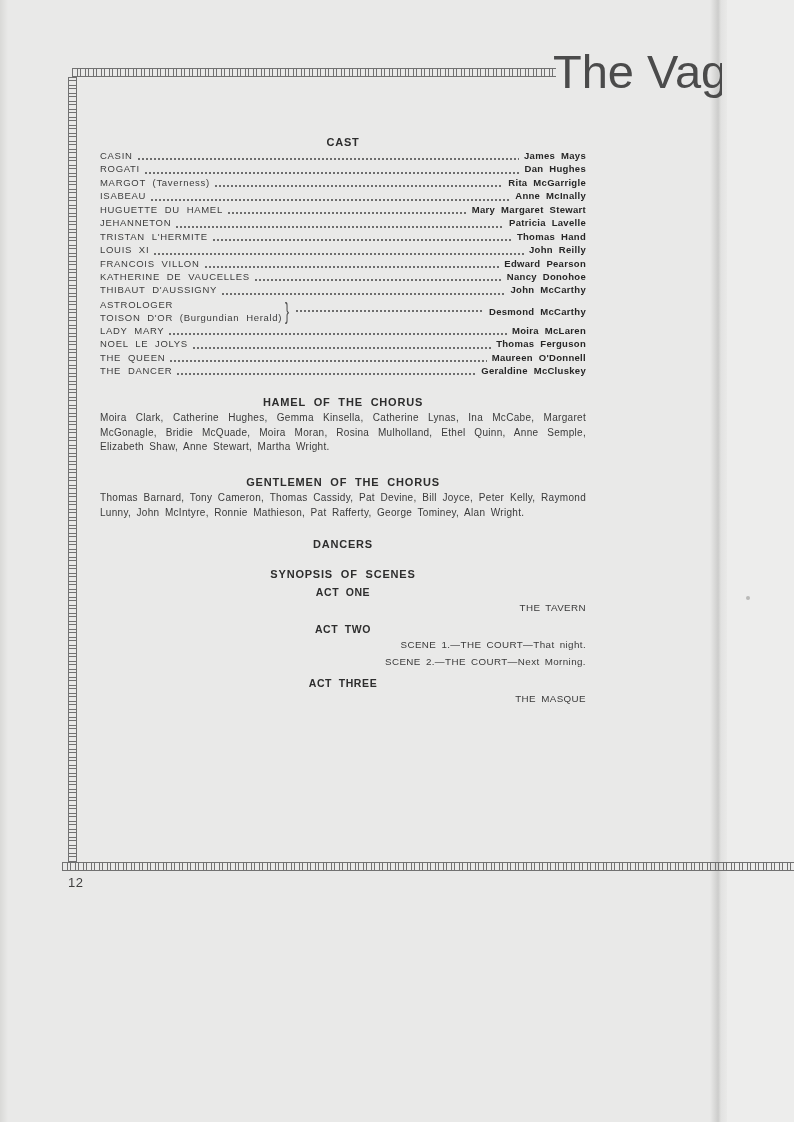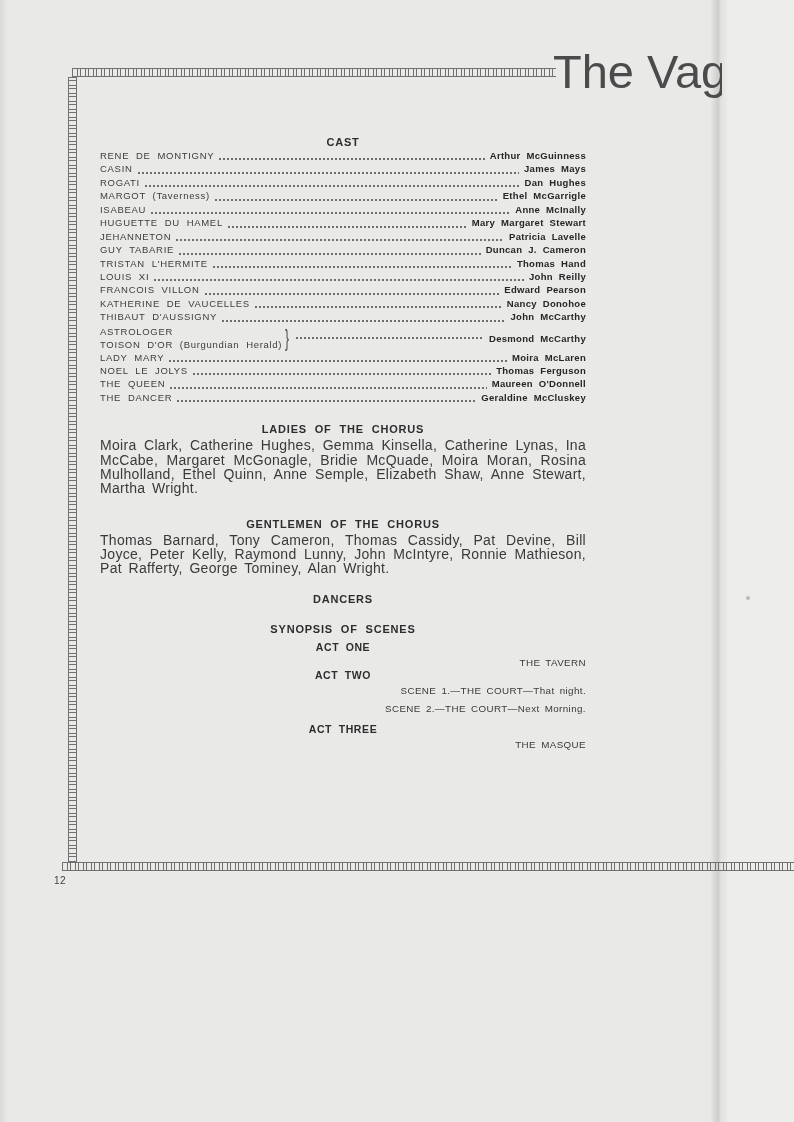--- a/index.html
+++ b/index.html
@@ -80,37 +80,37 @@
   .brace {
     font-size:24px; font-weight:300; color:#4a4a4a;
     transform:scaleX(0.5); margin-left:1px; line-height:24px;
   }
   .dual .leader { align-self:center; margin-bottom:0; }
 
   .sec-h-ladies { margin-top:18px; }
   .sec-h-gents  { margin-top:22px; }
   .sec-h-dancers{ margin-top:18px; }
   .names {
-    margin-top:3px; text-align:justify; font-size:14px; line-height:14.3px;
+    margin-top:3px; text-align:justify; font-size:10px; line-height:14.3px;
     letter-spacing:0.3px; word-spacing:2.4px; color:#3a3a3a;
   }
   .syn { text-align:center; }
   .syn-h { margin-top:18px; }
   .act-title {
     font-weight:bold; font-size:10.5px; line-height:12px;
     letter-spacing:0.6px; word-spacing:3px; color:#2d2d2d; text-align:center;
   }
-  .mt6 { margin-top:6px; } .mt9 { margin-top:0; } .mt7 { margin-top:7px; }
+  .mt6 { margin-top:6px; } .mt9 { margin-top:9px; } .mt7 { margin-top:7px; }
   .scene-line {
     font-size:9.8px; line-height:15.5px; letter-spacing:0.4px; word-spacing:2px;
     text-align:right; margin-top:2px;
   }
   .single-line { line-height:13px; margin-top:3px; }
   .page-number {
-    position:absolute; left:54px; top:875px; font-size:10px;
+    position:absolute; left:68px; top:875px; font-size:13px;
     letter-spacing:0.5px; color:#3f3f3f;
   }
 </style>
 </head>
 <body>
 
 <div class="page">
   <div class="edge-left"></div>
   <div class="right-strip"></div>
   <div class="crease"></div>
@@ -123,58 +123,48 @@
   <div class="masthead">
     <span>The Vagab</span>
   </div>
 
   <div class="content">
 
     <div class="h">CAST</div>
 
     <div class="cast-list">
       <div class="cast-row">
-        <span class="role">RENE DE MONTIGNY</span>
-        <span class="leader"></span>
-        <span class="actor">Arthur McGuinness</span>
-      </div>
-      <div class="cast-row">
         <span class="role">CASIN</span>
         <span class="leader"></span>
         <span class="actor">James Mays</span>
       </div>
       <div class="cast-row">
         <span class="role">ROGATI</span>
         <span class="leader"></span>
         <span class="actor">Dan Hughes</span>
       </div>
       <div class="cast-row">
         <span class="role">MARGOT (Taverness)</span>
         <span class="leader"></span>
-        <span class="actor">Ethel McGarrigle</span>
+        <span class="actor">Rita McGarrigle</span>
       </div>
       <div class="cast-row">
         <span class="role">ISABEAU</span>
         <span class="leader"></span>
         <span class="actor">Anne McInally</span>
       </div>
       <div class="cast-row">
         <span class="role">HUGUETTE DU HAMEL</span>
         <span class="leader"></span>
         <span class="actor">Mary Margaret Stewart</span>
       </div>
       <div class="cast-row">
         <span class="role">JEHANNETON</span>
         <span class="leader"></span>
         <span class="actor">Patricia Lavelle</span>
-      </div>
-      <div class="cast-row">
-        <span class="role">GUY TABARIE</span>
-        <span class="leader"></span>
-        <span class="actor">Duncan J. Cameron</span>
       </div>
       <div class="cast-row">
         <span class="role">TRISTAN L'HERMITE</span>
         <span class="leader"></span>
         <span class="actor">Thomas Hand</span>
       </div>
       <div class="cast-row">
         <span class="role">LOUIS XI</span>
         <span class="leader"></span>
         <span class="actor">John Reilly</span>
@@ -220,21 +210,21 @@
         <span class="leader"></span>
         <span class="actor">Maureen O'Donnell</span>
       </div>
       <div class="cast-row">
         <span class="role">THE DANCER</span>
         <span class="leader"></span>
         <span class="actor">Geraldine McCluskey</span>
       </div>
     </div>
 
-    <div class="h sec-h-ladies">LADIES OF THE CHORUS</div>
+    <div class="h sec-h-ladies">HAMEL OF THE CHORUS</div>
     <div class="names">Moira Clark, Catherine Hughes, Gemma Kinsella, Catherine Lynas, Ina McCabe, Margaret McGonagle, Bridie McQuade, Moira Moran, Rosina Mulholland, Ethel Quinn, Anne Semple, Elizabeth Shaw, Anne Stewart, Martha Wright.</div>
 
     <div class="h sec-h-gents">GENTLEMEN OF THE CHORUS</div>
     <div class="names">Thomas Barnard, Tony Cameron, Thomas Cassidy, Pat Devine, Bill Joyce, Peter Kelly, Raymond Lunny, John McIntyre, Ronnie Mathieson, Pat Rafferty, George Tominey, Alan Wright.</div>
 
     <div class="h sec-h-dancers">DANCERS</div>
 
     <div class="syn">
       <div class="h syn-h">SYNOPSIS OF SCENES</div>
 

